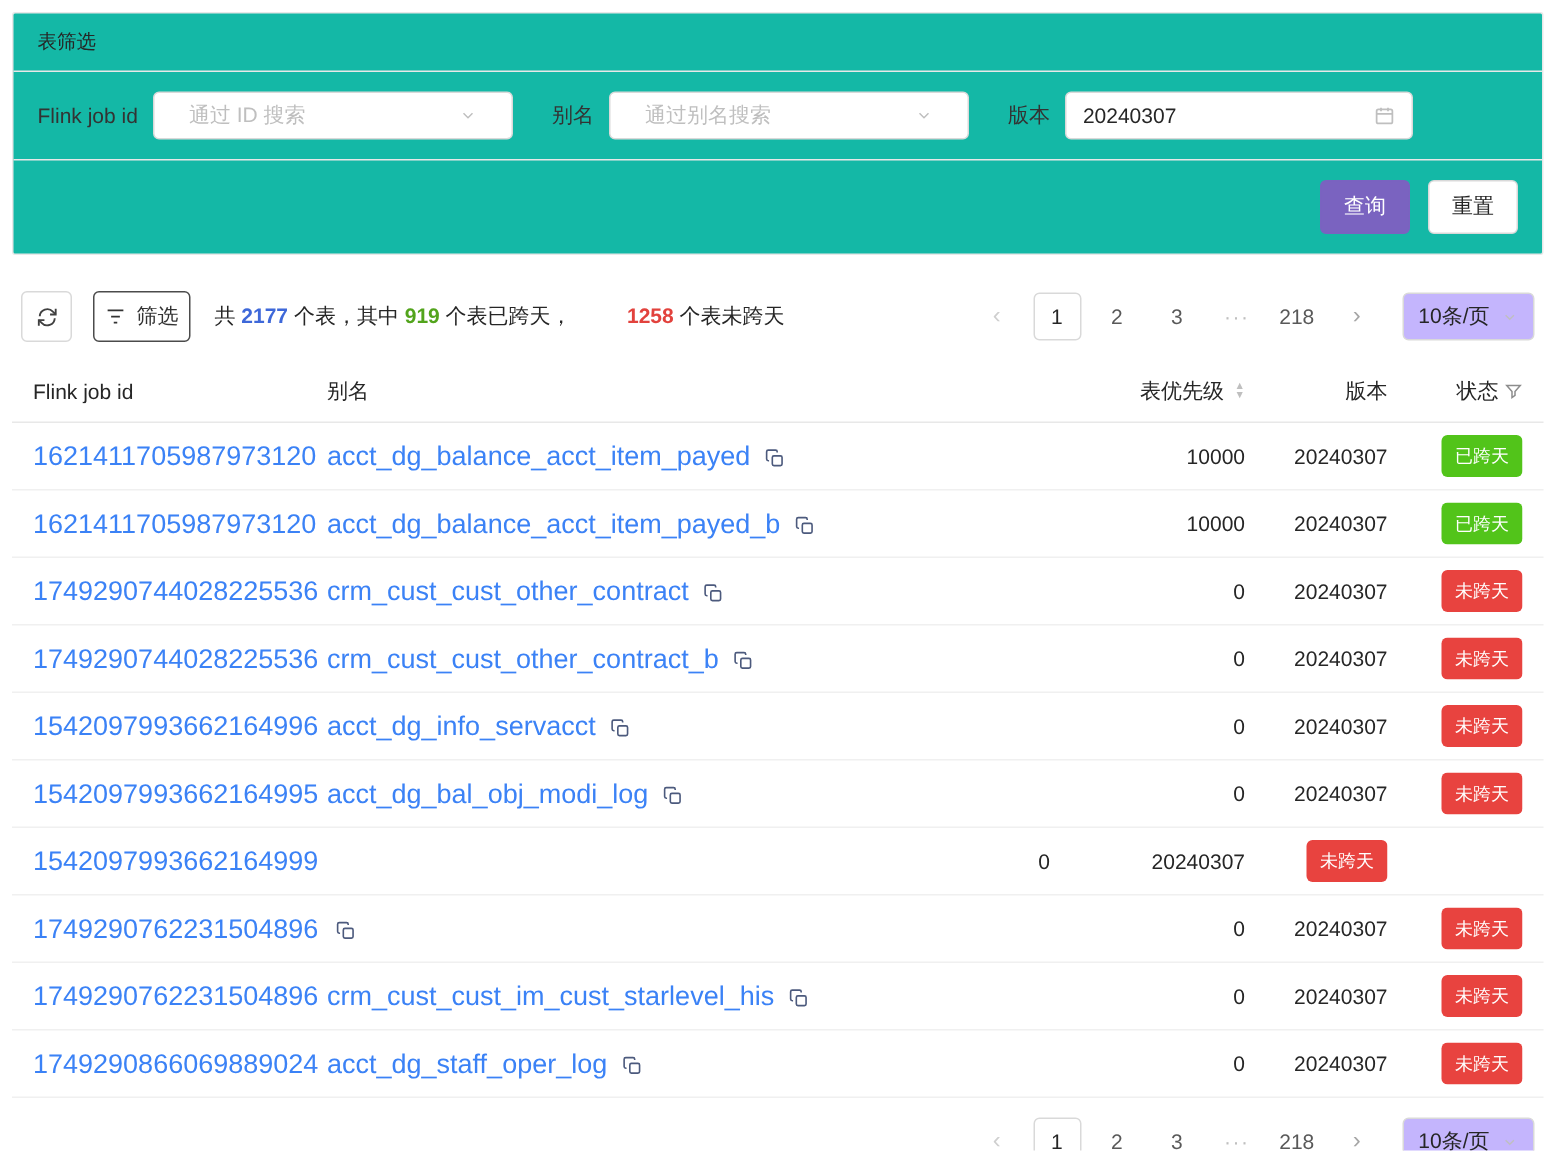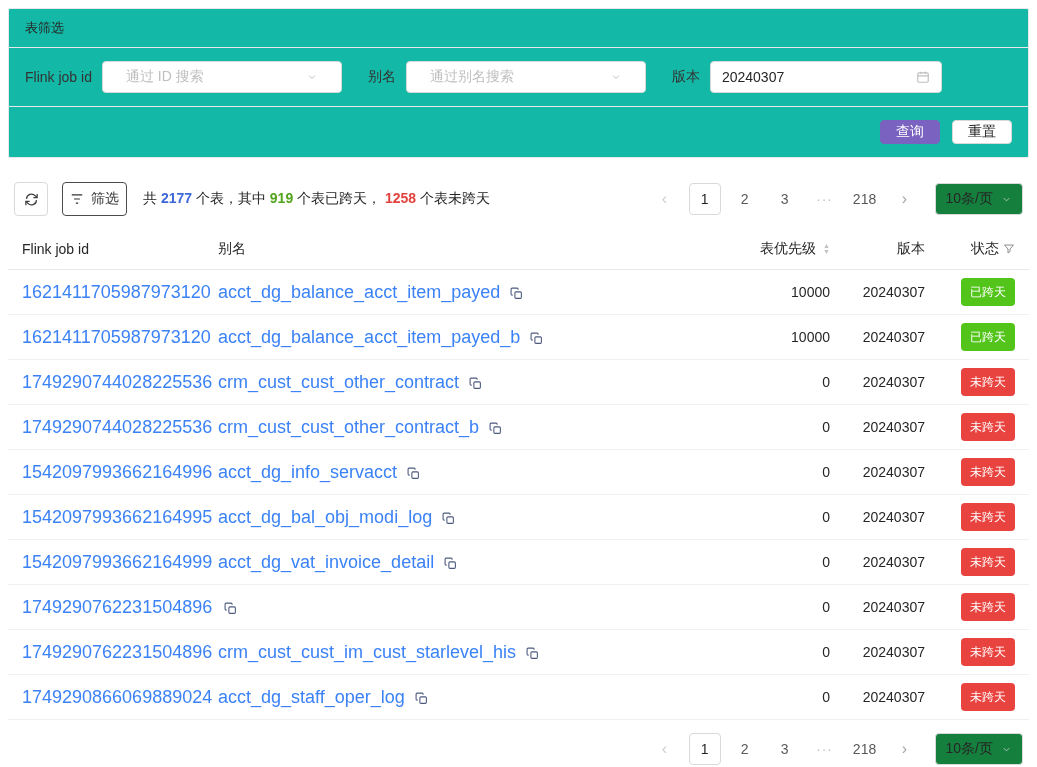--- a/index.html
+++ b/index.html
@@ -23,54 +23,54 @@
     padding: 0 23px; background: #fff; cursor: pointer;
   }
   .placeholder { color: #bfbfbf; overflow: hidden; white-space: nowrap; }
   .muted-icon { color: #bfbfbf; flex: none; display: flex; align-items: center; }
   .date-input {
     width: 232px; height: 32px; border: 1px solid #d9d9d9; border-radius: 4px;
     display: flex; align-items: center; padding: 0 11px; background: #fff;
   }
   .date-input input { border: none; outline: none; flex: 1; font: inherit; color: #262626; background: transparent; }
   .filter-actions { border-top: 1px solid #e8e8e8; padding: 13px 16px; display: flex; justify-content: flex-end; gap: 12px; }
-  .btn { height: 24px; padding: 0 15px; border-radius: 4px; font-size: 14px; cursor: pointer; font-family: inherit; }
+  .btn { height: 36px; padding: 0 15px; border-radius: 4px; font-size: 14px; cursor: pointer; font-family: inherit; }
   .btn-primary { background: #7a63c0; border: 1px solid #7a63c0; color: #fff; }
   .btn-default { background: #fff; border: 1px solid #d9d9d9; color: #262626; }
 
   
   .toolbar { margin-top: 24px; display: flex; align-items: center; padding: 0 6px; }
   .icon-btn {
     width: 34px; height: 34px; border: 1px solid #d9d9d9; border-radius: 4px; background: #fff;
     display: flex; align-items: center; justify-content: center; color: #404040; cursor: pointer;
   }
   .filter-btn {
     margin-left: 14px; height: 34px; border: 1px solid #4b4b4b; border-radius: 4px; background: #fff;
     display: flex; align-items: center; gap: 7px; padding: 0 7px; color: #333; cursor: pointer; font-size: 14px;
   }
   .summary { margin-left: 16px; white-space: nowrap; }
   .num { font-weight: 700; }
   .num-total { color: #3e68d9; }
   .num-crossed { color: #52a41c; }
-  .num-uncrossed { color: #e2423d; }
+  .num-uncrossed { color: #e2423d; margin-left: 33px; }
 
   
   .pager-zone { margin-left: auto; display: flex; align-items: center; }
   .pager { display: flex; align-items: center; }
   .page-item {
     min-width: 32px; height: 32px; margin: 0 4px; display: flex; align-items: center; justify-content: center;
     border-radius: 4px; color: #595959; cursor: pointer; user-select: none; font-size: 14px;
   }
   .page-item.active { border: 1px solid #d9d9d9; color: #262626; }
   .page-arrow { color: #cfcfcf; font-size: 16px; }
   .page-arrow.next { color: #a6a6a6; }
   .page-ellipsis { color: #bfbfbf; letter-spacing: 1px; }
   .page-size {
     margin-left: 10px; height: 32px; border: 1px solid #d9d9d9; border-radius: 4px;
-    display: flex; align-items: center; gap: 8px; padding: 0 10px; cursor: pointer; background: #15803d;
+    display: flex; align-items: center; gap: 8px; padding: 0 10px; cursor: pointer; background: #c4b5fd;
   }
 
   
   .table { margin-top: 12px; }
   .t-head, .t-row { display: grid; grid-template-columns: 196px 1fr 130px 95px 90px; align-items: center; padding: 0 14px; }
   .t-head { height: 42px; border-bottom: 1px solid #e8e8e8; font-weight: 500; color: #262626; }
   .t-row { height: 45px; border-bottom: 1px solid #f0f0f0; }
   .th-right { display: flex; align-items: center; justify-content: flex-end; gap: 4px; }
   .sorter { display: inline-flex; flex-direction: column; margin-left: 3px; cursor: pointer; }
   .sorter span { font-size: 7px; line-height: 6px; color: #bfbfbf; }
@@ -365,29 +365,20 @@
   <div class="t-row">
     <div class="cell">
       <a class="link">1542097993662164999</a>
       <span class="copy-icon">
         <svg width="13" height="13" viewBox="0 0 24 24" fill="none" stroke="currentColor" stroke-width="2">
                 <rect x="9" y="9" width="12" height="12" rx="2"></rect>
                 <path d="M5 15H4a2 2 0 0 1-2-2V4a2 2 0 0 1 2-2h9a2 2 0 0 1 2 2v1"></path>
               </svg>
       </span>
     </div>
-    <div class="cell">
-      <a class="link">acct_dg_vat_invoice_detail</a>
-      <span class="copy-icon">
-        <svg width="13" height="13" viewBox="0 0 24 24" fill="none" stroke="currentColor" stroke-width="2">
-                <rect x="9" y="9" width="12" height="12" rx="2"></rect>
-                <path d="M5 15H4a2 2 0 0 1-2-2V4a2 2 0 0 1 2-2h9a2 2 0 0 1 2 2v1"></path>
-              </svg>
-      </span>
-    </div>
     <div class="cell c-right">0</div>
     <div class="cell c-right">20240307</div>
     <div class="cell c-status">
       <span class="badge badge-danger">未跨天</span>
     </div>
   </div>
 
   <div class="t-row">
     <div class="cell">
       <a class="link">1749290762231504896</a>

